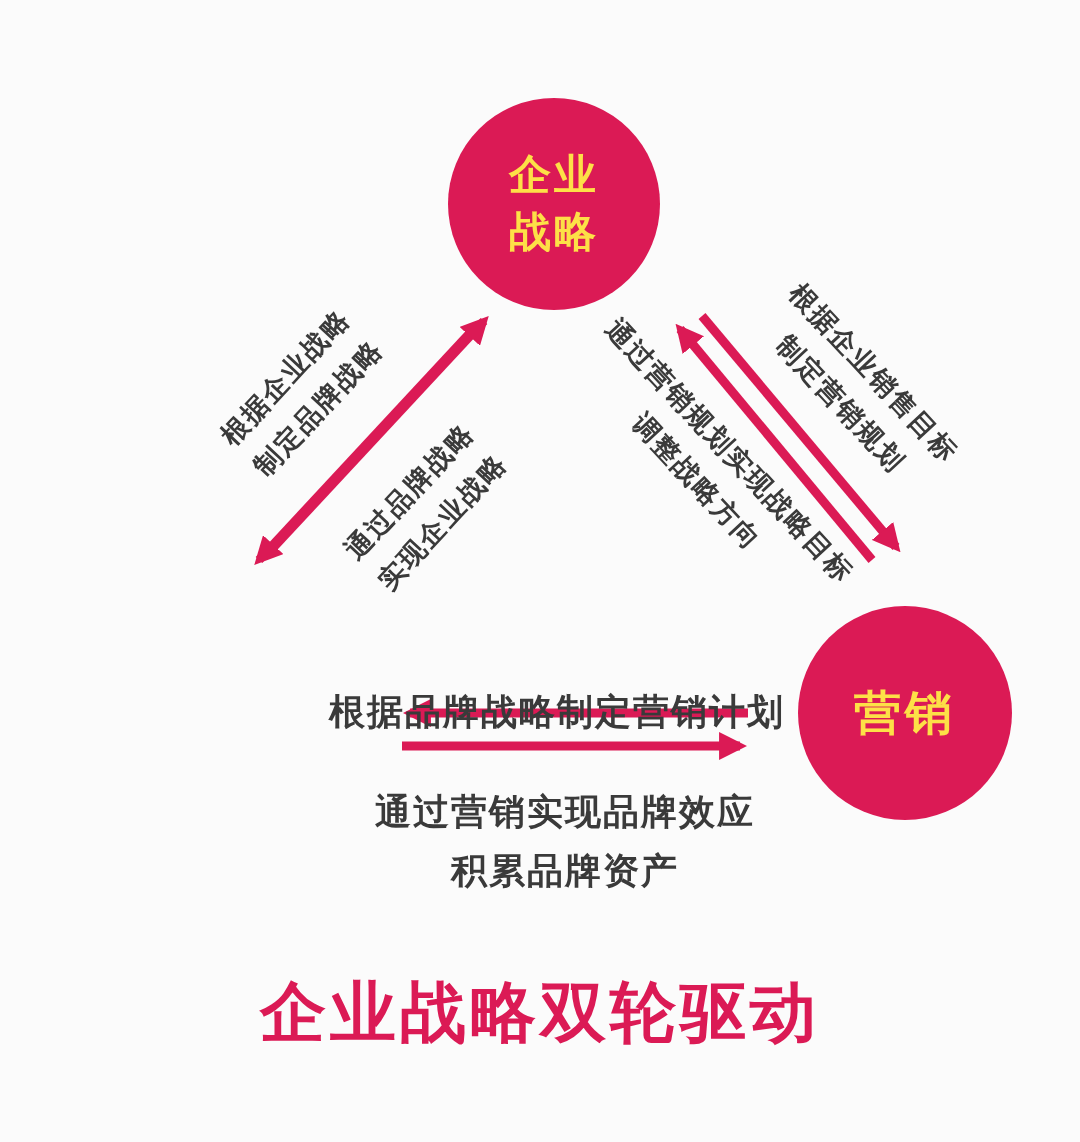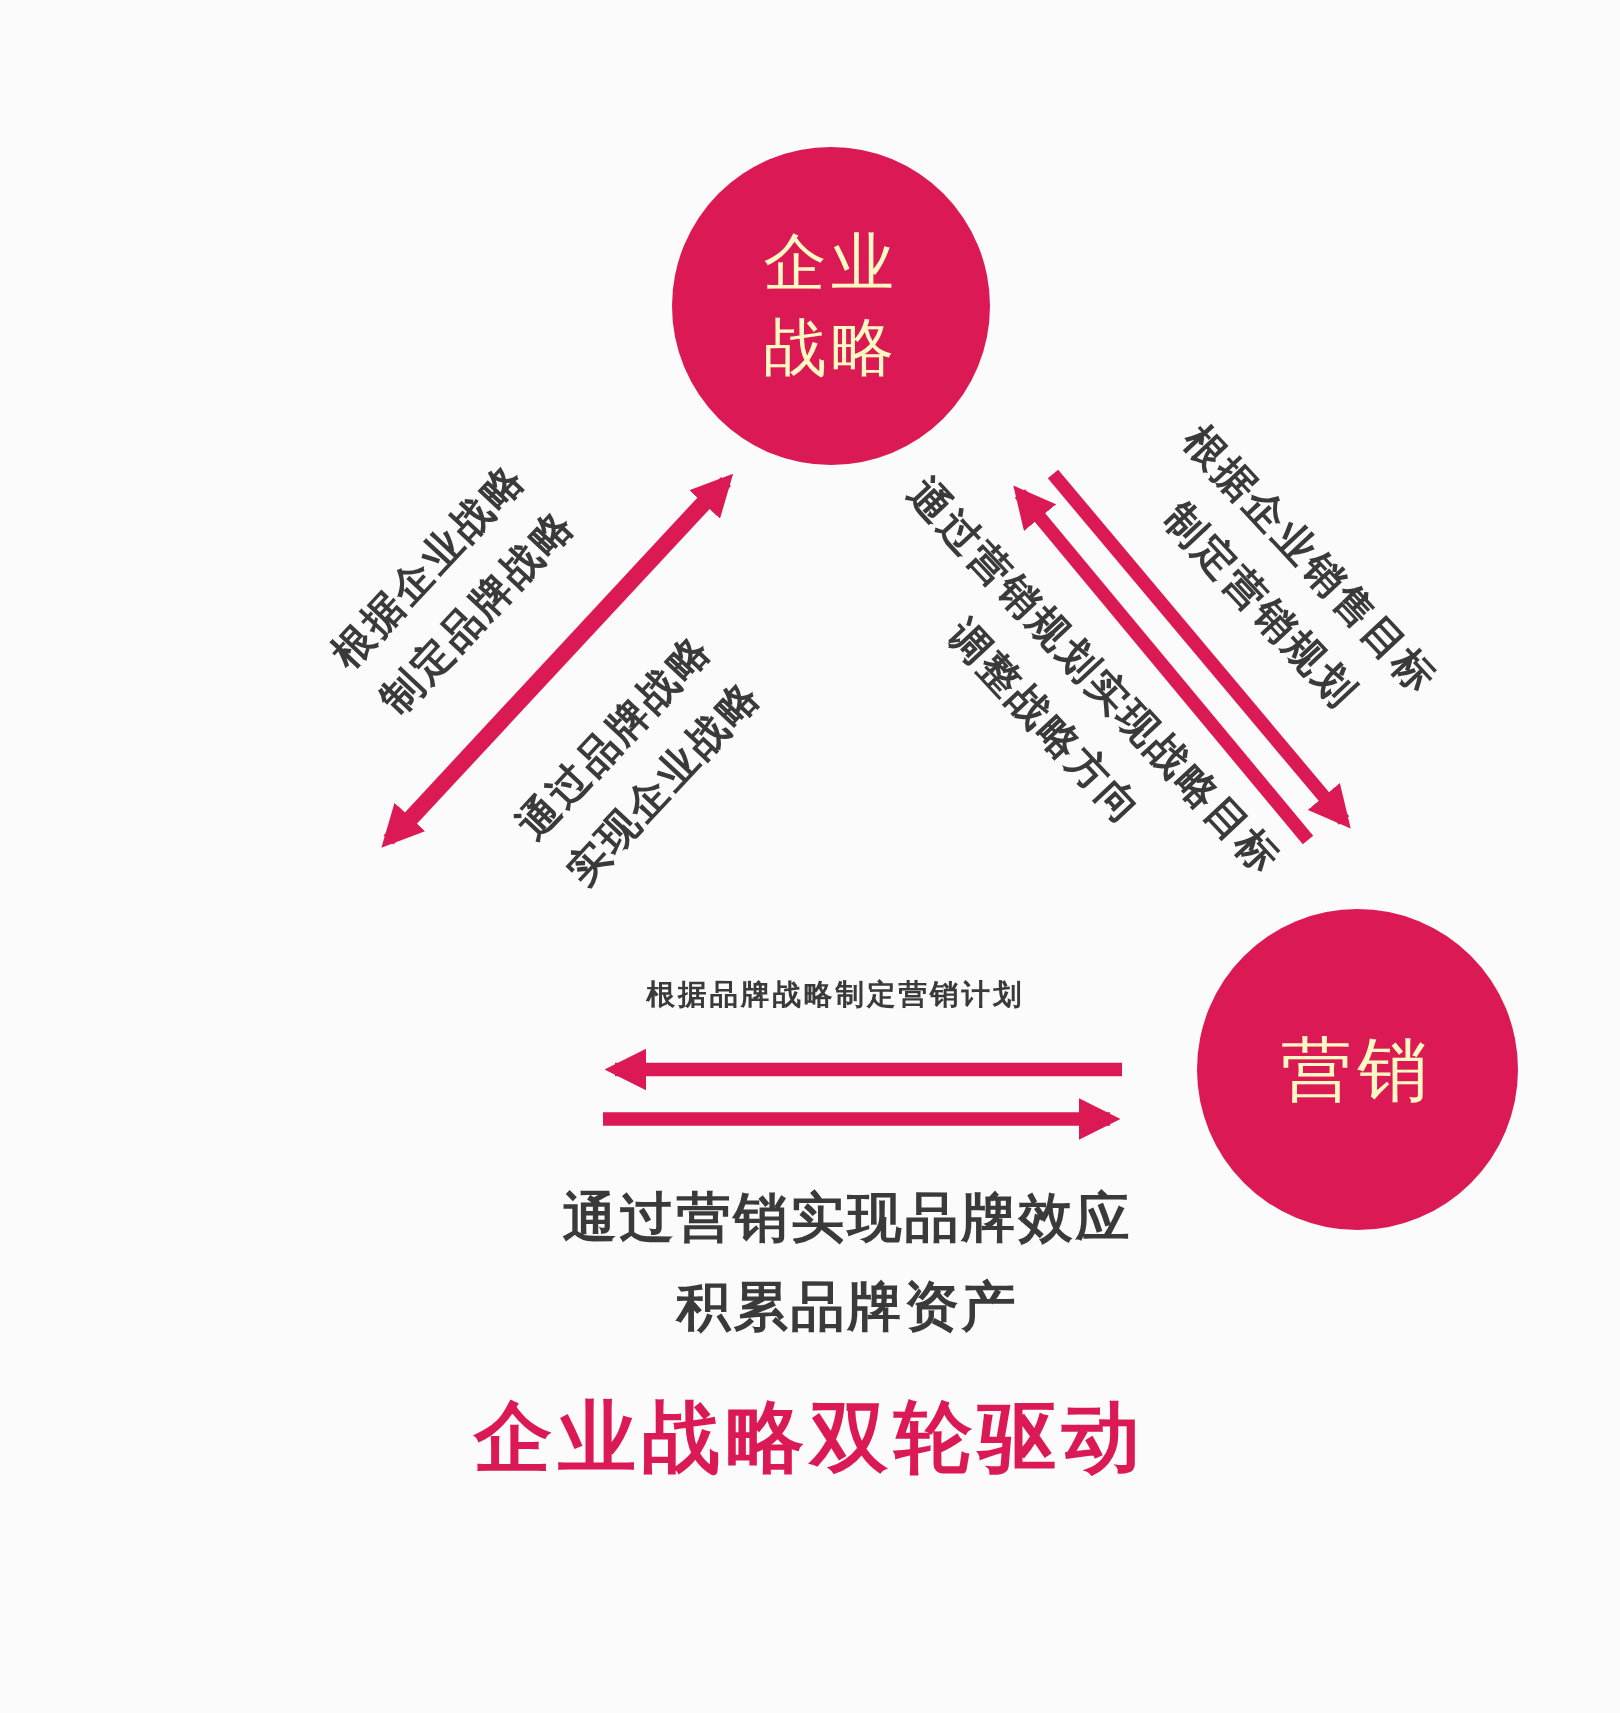--- a/index.html
+++ b/index.html
@@ -9,39 +9,39 @@
   }
   *{box-sizing:border-box;}
   body{margin:0;background:var(--bg);font-family:"Liberation Sans", sans-serif;}
   .canvas{
     position:relative;width:1080px;height:1142px;background:var(--bg);
     overflow:hidden;margin:0 auto;
   }
   .arrow-layer{position:absolute;left:0;top:0;width:1080px;height:1142px;}
   .node{
     position:absolute;border-radius:50%;background:var(--accent);
-    color:#fef9c3;display:flex;align-items:center;justify-content:center;
-    text-align:center;font-weight:400;white-space:pre-line;
+    color:#fde047;display:flex;align-items:center;justify-content:center;
+    text-align:center;font-weight:700;white-space:pre-line;
   }
   .node-strategy{left:448px;top:98px;width:212px;height:212px;font-size:42px;line-height:1.35;letter-spacing:3px;}
   .node-brand{left:108px;top:606px;width:212px;height:212px;font-size:46px;letter-spacing:4px;}
   .node-marketing{left:798px;top:606px;width:214px;height:214px;font-size:47px;letter-spacing:4px;}
   .edge-label{
     position:absolute;color:var(--label);font-weight:700;text-align:center;
     white-space:pre-line;line-height:1.65;letter-spacing:2px;
   }
   .lbl-left-outer{left:152px;top:348px;width:300px;font-size:27px;transform:rotate(-47deg);}
   .lbl-left-inner{left:276px;top:462px;width:300px;font-size:27px;transform:rotate(-47deg);}
   .lbl-right-outer{left:682px;top:344px;width:350px;font-size:27px;transform:rotate(47deg);}
   .lbl-right-inner{left:518px;top:422px;width:390px;font-size:27px;transform:rotate(47deg);}
-  .lbl-bottom-top{left:257px;top:648px;width:600px;font-size:19px;letter-spacing:2px;}
+  .lbl-bottom-top{left:257px;top:682px;width:600px;font-size:36px;letter-spacing:2px;}
   .lbl-bottom-bottom{left:265px;top:782px;width:600px;font-size:36px;letter-spacing:2px;}
   .diagram-title{
-    position:absolute;left:0;top:924px;width:1080px;text-align:center;
-    color:var(--accent);font-size:52px;font-weight:800;letter-spacing:4px;
+    position:absolute;left:0;top:968px;width:1080px;text-align:center;
+    color:var(--accent);font-size:66px;font-weight:800;letter-spacing:4px;
     white-space:pre-line;
   }
 </style>
 </head>
 <body>
 
 <div class="canvas">
 
   <svg class="arrow-layer" width="1080" height="1142" viewBox="0 0 1080 1142" aria-hidden="true">
     <defs>

